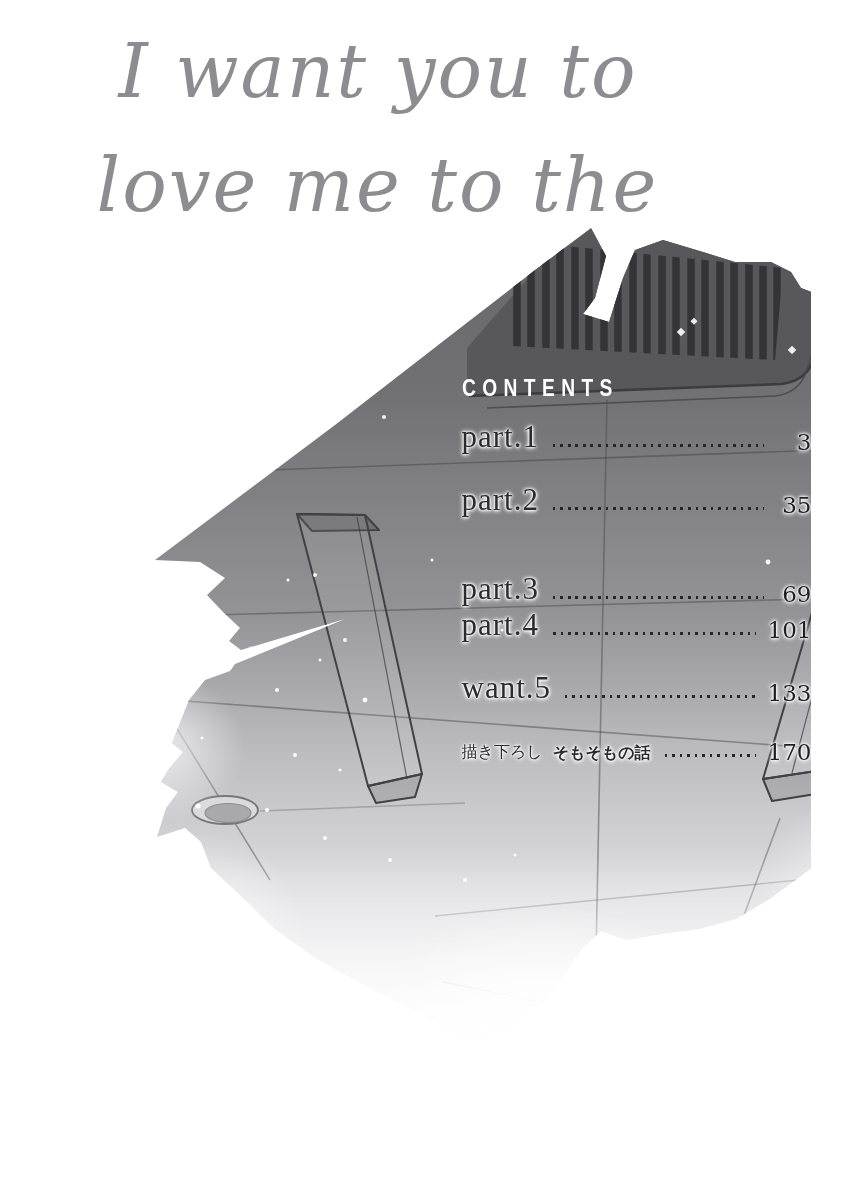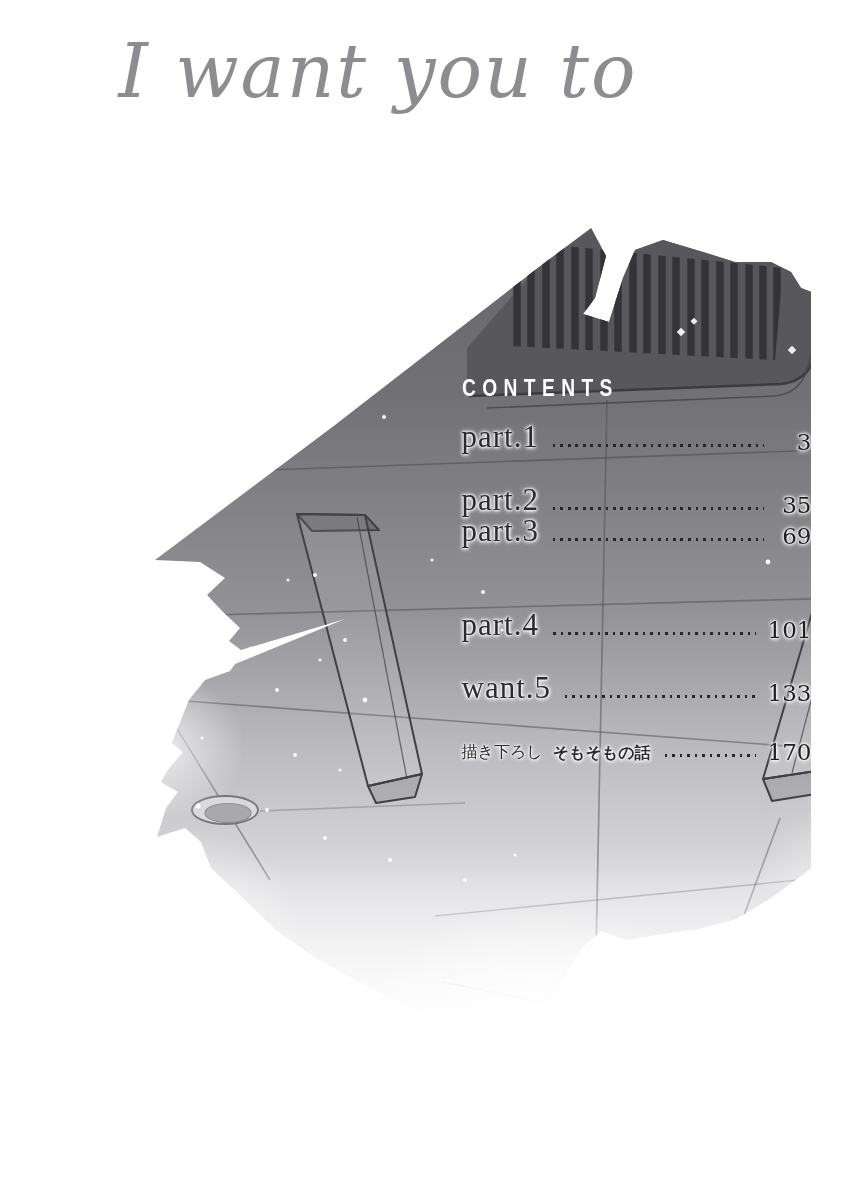--- a/index.html
+++ b/index.html
@@ -189,36 +189,37 @@
       <rect x="0" y="850" width="845" height="350" fill="url(#fadeB)"></rect>
       <rect x="330" y="905" width="360" height="220" fill="url(#blob1)"></rect>
       <rect x="40" y="672" width="170" height="150" fill="url(#blob1)" opacity="0.8"></rect>
       <rect x="40" y="830" width="230" height="210" fill="url(#blob1)" opacity="0.85"></rect>
       <rect x="720" y="800" width="180" height="170" fill="url(#blob1)" opacity="0.6"></rect>
     </g>
   </svg>
 
   <div class="title">
     <div class="l1">I want you to</div>
+    <div class="l2">love me to the</div>
   </div>
 
   <div class="contents-heading">CONTENTS</div>
 
   <div id="toc-list">
       <div class="toc-row" style="top: 427px;">
         <span class="toc-label">part.1</span>
         <span class="toc-leader"></span>
         <span class="toc-page">3</span>
       </div>
       <div class="toc-row" style="top: 490px;">
         <span class="toc-label">part.2</span>
         <span class="toc-leader"></span>
         <span class="toc-page">35</span>
       </div>
-      <div class="toc-row" style="top: 521px;">
+      <div class="toc-row" style="top: 579px;">
         <span class="toc-label">part.3</span>
         <span class="toc-leader"></span>
         <span class="toc-page">69</span>
       </div>
       <div class="toc-row" style="top: 615px;">
         <span class="toc-label">part.4</span>
         <span class="toc-leader"></span>
         <span class="toc-page">101</span>
       </div>
       <div class="toc-row" style="top: 678px;">

